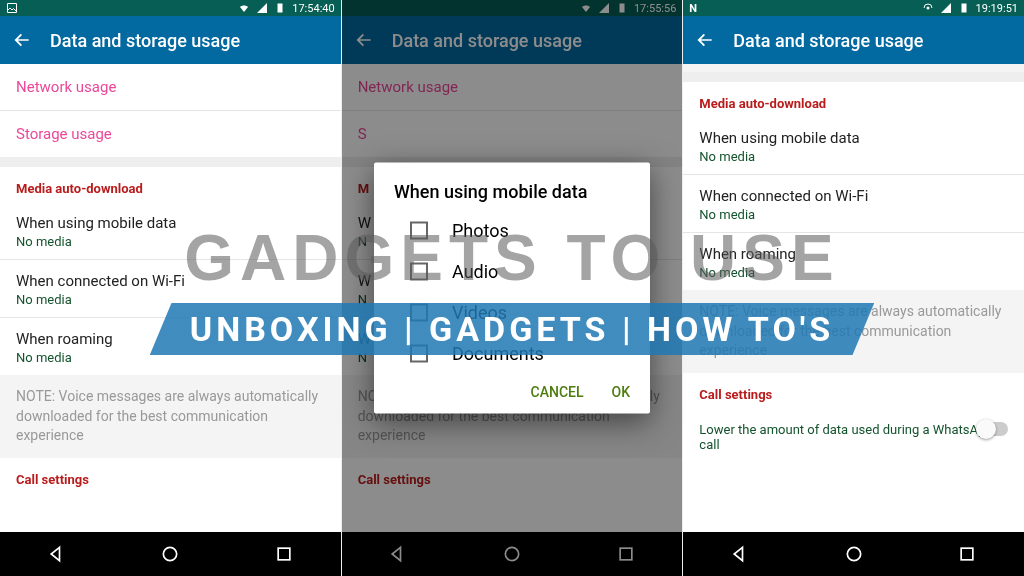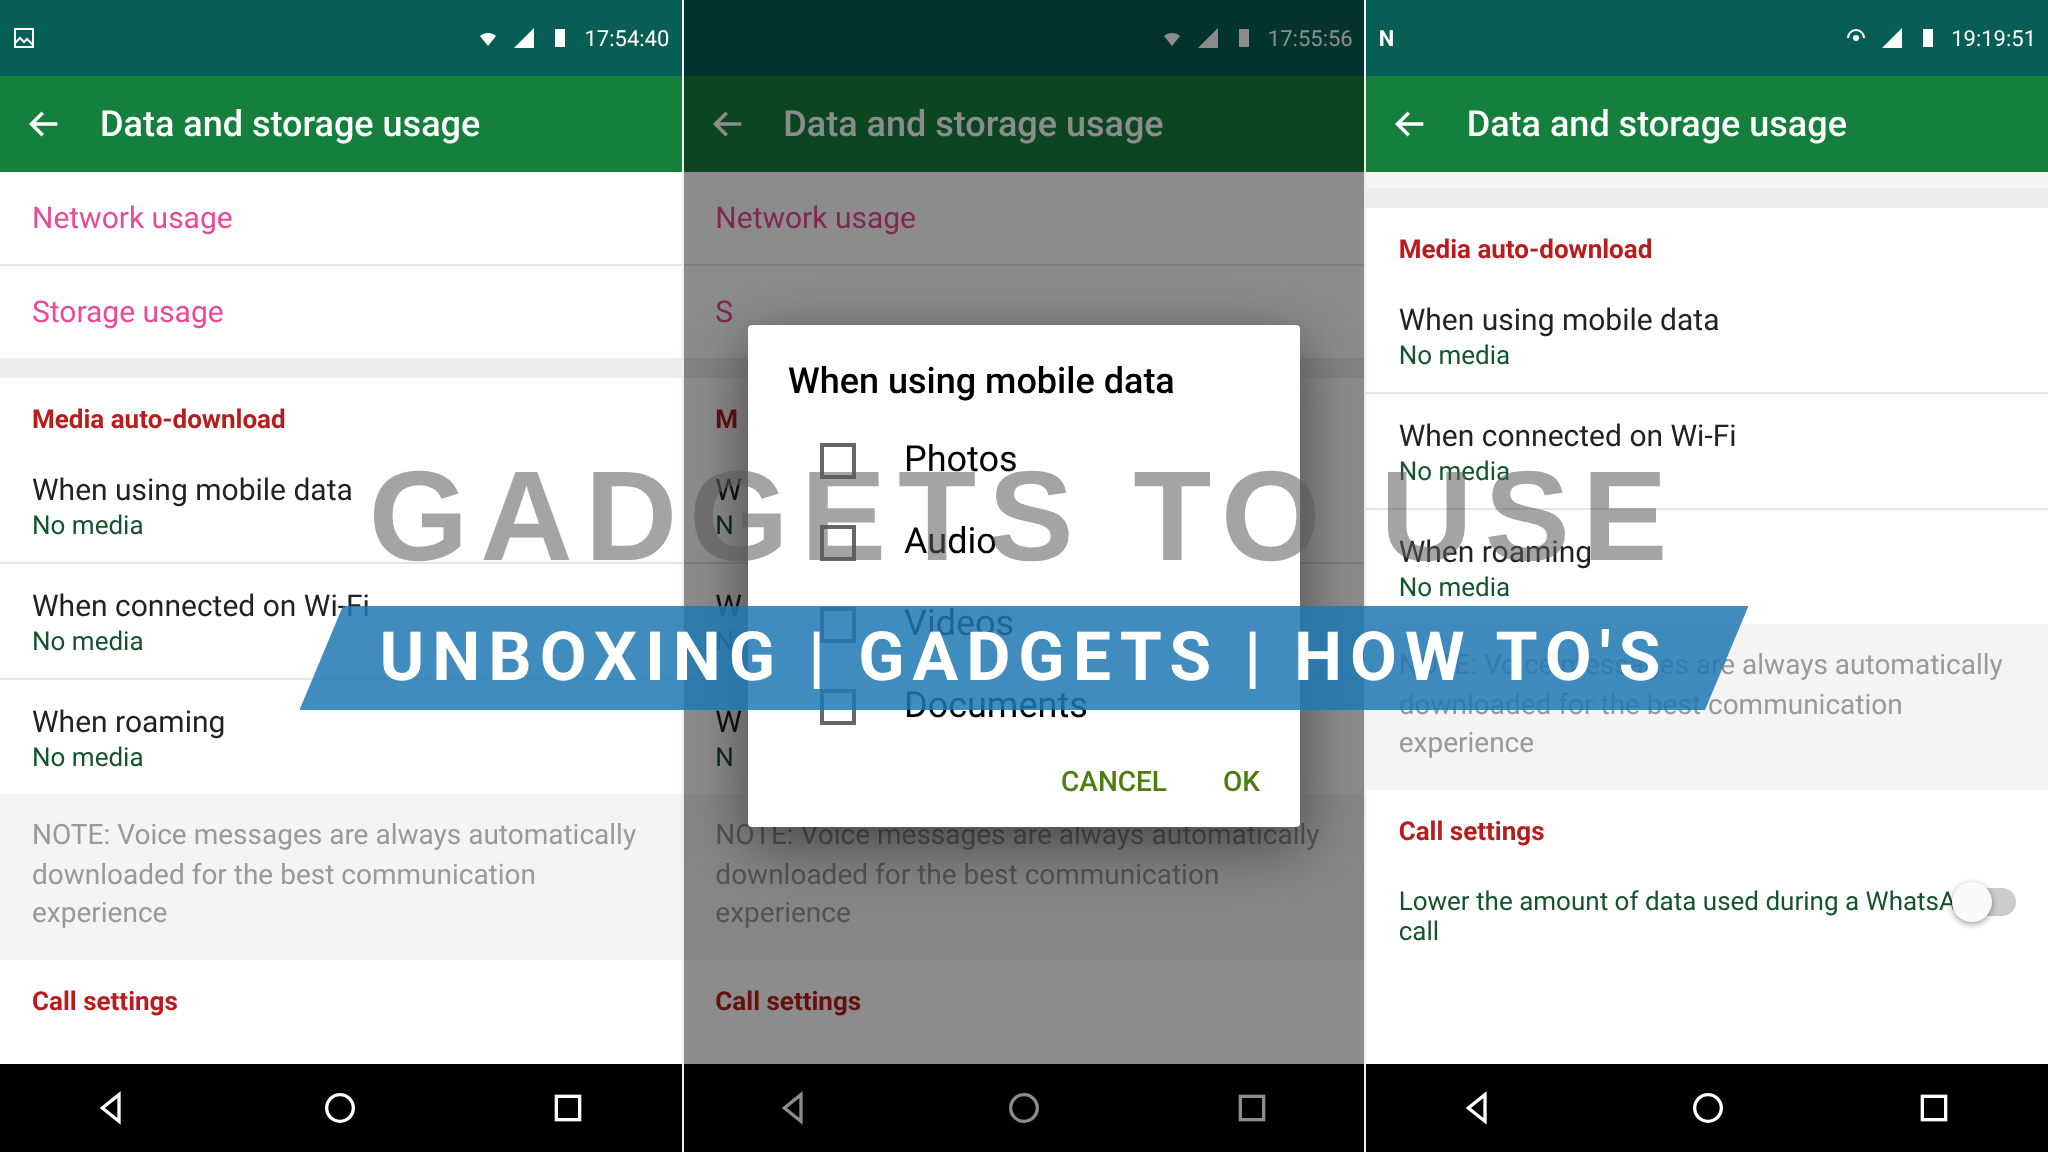--- a/index.html
+++ b/index.html
@@ -1,23 +1,23 @@
 <!DOCTYPE html>
 <html><head>
 <meta charset="utf-8">
 <style>
   * { margin:0; padding:0; box-sizing:border-box; font-family: Roboto, Arial, sans-serif; }
   body { width:1024px; height:576px; background:#fff; position:relative; overflow:hidden; }
   .wrap { display:flex; width:1024px; height:576px; }
   .phone { flex:1; position:relative; background:#fff; display:flex; flex-direction:column; border-right:1px solid #eee; }
   .phone:last-child { border-right:none; }
-  .statusbar { height:38px; background:#075E54; color:#fff; font-size:11px; display:flex; align-items:center; justify-content:flex-end; padding:0 6px; gap:6px; }
+  .statusbar { height:16px; background:#075E54; color:#fff; font-size:11px; display:flex; align-items:center; justify-content:flex-end; padding:0 6px; gap:6px; }
   .statusbar .left { margin-right:auto; display:flex; gap:4px; align-items:center; }
   .statusbar svg { width:12px; height:12px; fill:#fff; }
-  .appbar { height:48px; background:#15803d; color:#fff; display:flex; align-items:center; padding:0 12px; gap:18px; font-size:18px; font-weight:500; }
+  .appbar { height:48px; background:#0369a1; color:#fff; display:flex; align-items:center; padding:0 12px; gap:18px; font-size:18px; font-weight:500; }
   .appbar svg { width:20px; height:20px; fill:#fff; }
   .scroll { flex:1; background:#fff; overflow:hidden; }
   .item { padding:14px 16px; font-size:15px; color:#ec4899; }
   .pair { padding:12px 16px 10px; }
   .pair .t { font-size:15px; color:#222; }
   .pair .s { font-size:13px; color:#14532d; margin-top:2px; }
   .divider { height:10px; background:#eee; }
   .thin { height:1px; background:#e5e5e5; margin:0 0; }
   .section { padding:14px 16px 6px; font-size:13px; color:#b91c1c; font-weight:700; }
   .note { padding:12px 16px; font-size:14px; color:#999; background:#f4f4f4; line-height:1.4; }

